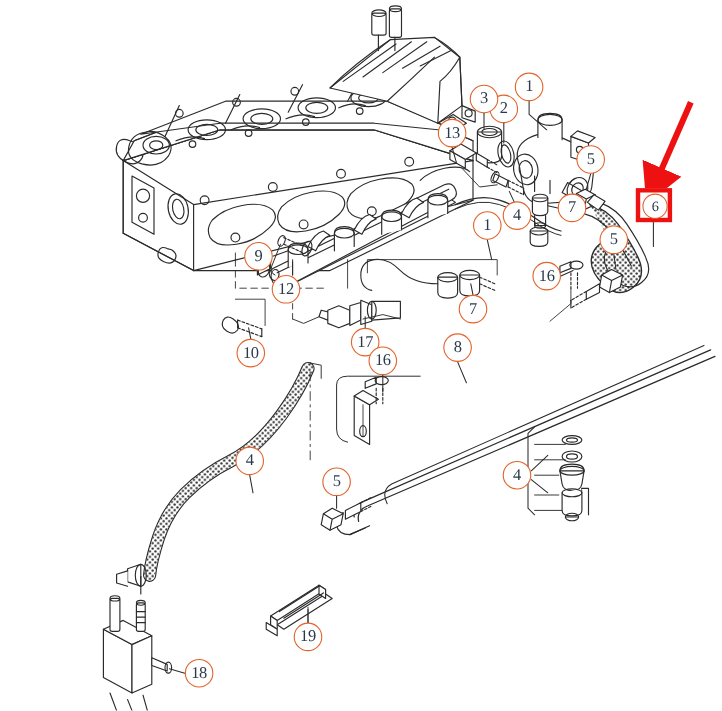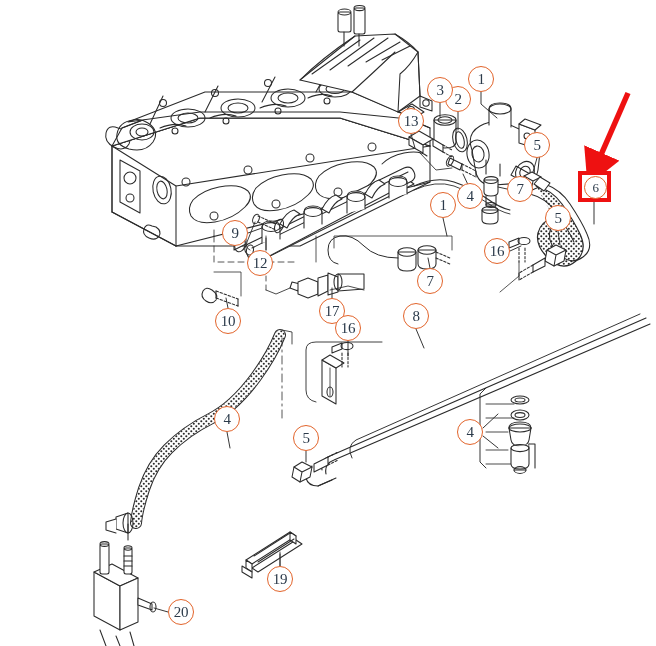--- a/index.html
+++ b/index.html
@@ -438,15 +438,15 @@
   <div class="callout" style="left:319px;top:298px">17</div>
   <div class="callout" style="left:457px;top:419px">4</div>
   <div class="callout" style="left:247px;top:250px">12</div>
   <div class="callout" style="left:215px;top:308px">10</div>
   <div class="callout" style="left:398px;top:108px">13</div>
   <div class="callout" style="left:430px;top:192px">1</div>
   <div class="callout" style="left:484px;top:238px">16</div>
   <div class="callout" style="left:335px;top:315px">16</div>
   <div class="callout" style="left:214px;top:406px">4</div>
   <div class="callout" style="left:267px;top:566px">19</div>
-  <div class="callout" style="left:168px;top:599px">20</div>
+  <div class="callout" style="left:168px;top:599px">18</div>
 
 </div>
 
 </body></html>

